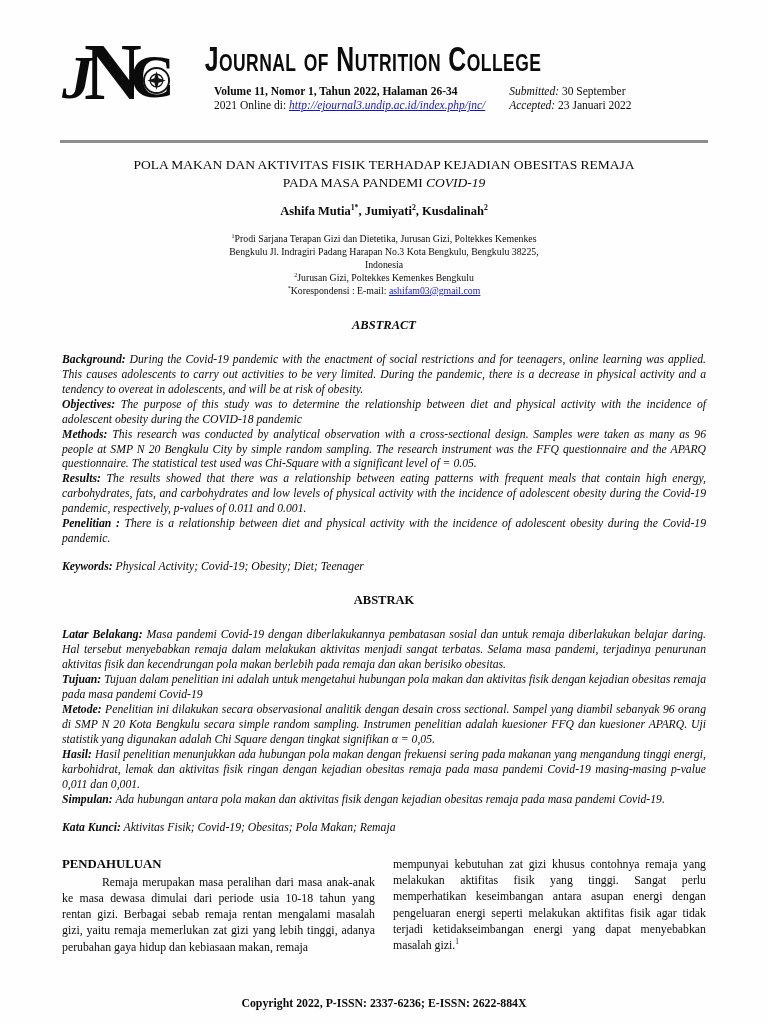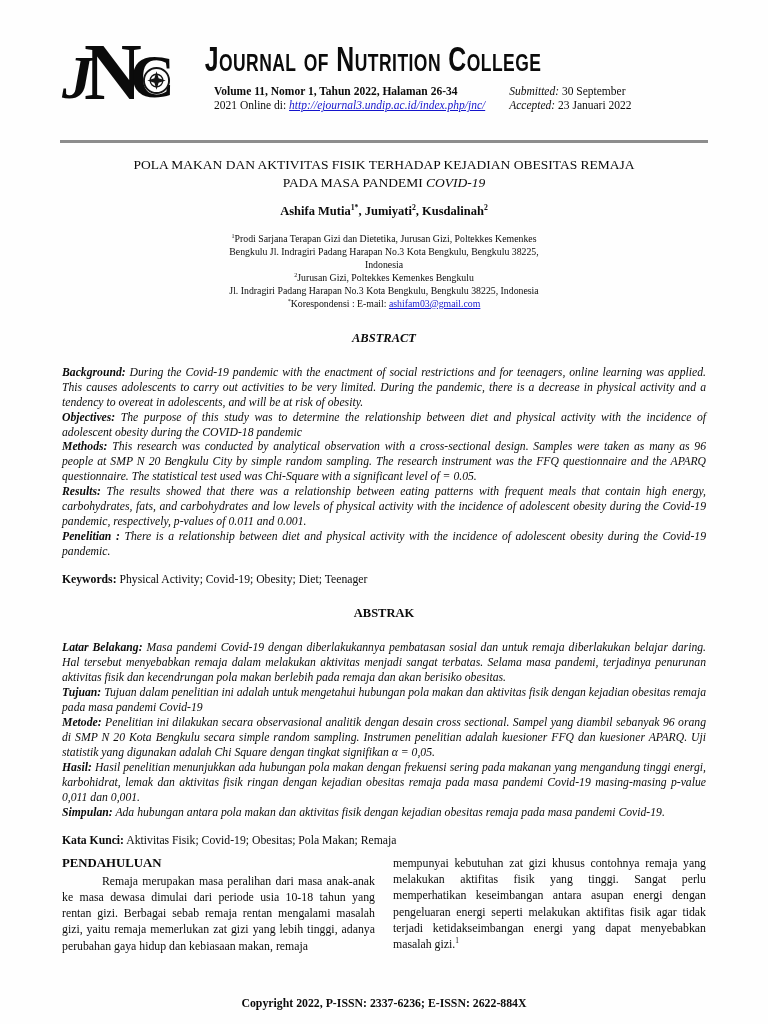--- a/index.html
+++ b/index.html
@@ -39,23 +39,23 @@
   .authors { margin-top:13px; text-align:center; font-weight:bold; font-size:12.5px; }
   sup { font-size:.62em; vertical-align:super; line-height:0; }
   .affiliations { margin-top:14px; text-align:center; font-size:9.8px; line-height:1.32; }
   .aff-email { color:#1414cc; text-decoration:underline; font-style:normal; cursor:pointer; }
   
   .sec-heading { margin-top:20px; text-align:center; font-weight:bold; font-size:12.5px; }
   .sec-heading.it { font-style:italic; }
   .abs-body { margin-top:20px; font-size:11.7px; line-height:1.28; text-align:justify; font-style:italic; }
   .abs-body p { margin:0; }
   .lbl { font-weight:bold; }
-  .kw { margin-top:13px; font-size:11.7px; text-align:left; }
+  .kw { margin-top:13px; font-size:11.7px; font-style:italic; text-align:left; }
   
-  .intro { margin-top:8px; display:flex; gap:18px; font-size:11.8px;justify-content:space-between; }
+  .intro { margin-top:22px; display:flex; gap:18px; font-size:11.8px;justify-content:space-between; }
   .col { flex:1; text-align:justify; line-height:1.38; }
   .intro-h { font-weight:bold; font-size:12.8px; margin:0 0 1px; text-align:left; }
   .col p { margin:0; }
   .indent { text-indent:40px; }
   
   .footer { position:absolute; left:0; right:0; bottom:13px; text-align:center;
             font-weight:bold; font-size:11.8px; }
 </style>
 </head>
 <body>
@@ -99,21 +99,20 @@
 
   <div class="authors">
     <span>Ashifa Mutia</span><sup>1*</sup><span>, Jumiyati</span><sup>2</sup><span>, Kusdalinah</span><sup>2</sup>
   </div>
 
   <div class="affiliations">
     <div><sup>1</sup><span>Prodi Sarjana Terapan Gizi dan Dietetika, Jurusan Gizi, Poltekkes Kemenkes</span></div>
     <div><span>Bengkulu Jl. Indragiri Padang Harapan No.3 Kota Bengkulu, Bengkulu 38225,</span></div>
     <div><span>Indonesia</span></div>
     <div><sup>2</sup><span>Jurusan Gizi, Poltekkes Kemenkes Bengkulu</span></div>
-    <div><span>Jl. Indragiri Padang Harapan No.3 Kota Bengkulu, Bengkulu 38225, Indonesia</span></div>
     <div><sup>*</sup><span>Korespondensi : E-mail: </span><a class="aff-email">ashifam03@gmail.com</a></div>
   </div>
 
   <div class="sec-heading it">ABSTRACT</div>
   <div class="abs-body">
     <p><span class="lbl">Background:</span><span> During the Covid-19 pandemic with the enactment of social restrictions and for teenagers, online learning was applied. This causes adolescents to carry out activities to be very limited. During the pandemic, there is a decrease in physical activity and a tendency to overeat in adolescents, and will be at risk of obesity.</span></p>
     <p><span class="lbl">Objectives:</span><span> The purpose of this study was to determine the relationship between diet and physical activity with the incidence of adolescent obesity during the COVID-18 pandemic</span></p>
     <p><span class="lbl">Methods:</span><span> This research was conducted by analytical observation with a cross-sectional design. Samples were taken as many as 96 people at SMP N 20 Bengkulu City by simple random sampling. The research instrument was the FFQ questionnaire and the APARQ questionnaire. The statistical test used was Chi-Square with a significant level of = 0.05.</span></p>
     <p><span class="lbl">Results:</span><span> The results showed that there was a relationship between eating patterns with frequent meals that contain high energy, carbohydrates, fats, and carbohydrates and low levels of physical activity with the incidence of adolescent obesity during the Covid-19 pandemic, respectively, p-values of 0.011 and 0.001.</span></p>
     <p><span class="lbl">Penelitian :</span><span> There is a relationship between diet and physical activity with the incidence of adolescent obesity during the Covid-19 pandemic.</span></p>

